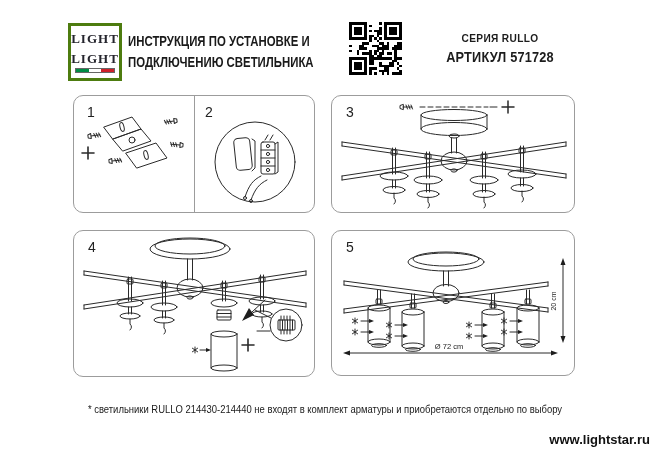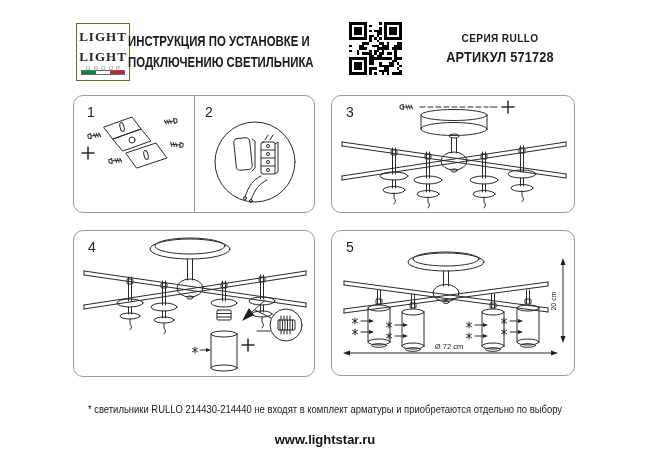--- a/index.html
+++ b/index.html
@@ -1,21 +1,21 @@
 <!DOCTYPE html>
 <html><head>
 <meta charset="utf-8">
 <style>
   html,body { margin:0; padding:0; background:#fff; }
   .page { position:relative; width:650px; height:459px; background:#ffffff;
           font-family:"Liberation Sans", sans-serif; color:#1c1c1c; overflow:hidden; }
 
   
   .logo { position:absolute; left:68px; top:23px; width:54px; height:58px;
-          border:1px solid #4d7c0f; background:#fff; text-align:center; box-sizing:border-box;margin-left:8px; }
+          border:3px solid #4d7c0f; background:#fff; text-align:center; box-sizing:border-box; }
   .logo-main { font-family:"Liberation Serif", serif; font-weight:bold; font-size:13px;
                line-height:12.5px; letter-spacing:1px; color:#25252d; margin-top:7px; }
   .logo-group { font-size:6px; letter-spacing:3px; color:#8d8d97; margin-top:2px; text-indent:3px; }
   .flag { position:absolute; left:4px; right:4px; bottom:5px; height:5px;
           border:1px solid #666; display:flex; box-sizing:border-box; }
   .flag span { flex:1 1 auto; height:100%; }
 
   .title { position:absolute; left:128px; top:30px; font-size:15px; font-weight:bold;
            line-height:21px; color:#1a1a1a; transform:scaleX(0.76); transform-origin:0 0;
            white-space:nowrap; }
@@ -35,21 +35,21 @@
   .box5  { left:331px; top:230px; width:244px; height:146px; }
   .divider { position:absolute; left:120px; top:0; width:1px; height:100%; background:#9c9c9c; }
   .pnum { position:absolute; top:8px; font-size:14px; color:#222; }
   .box svg { position:absolute; }
   .draw { stroke:#2a2a2a; stroke-width:1; fill:none; stroke-linejoin:round; stroke-linecap:round; }
   .svgtxt { fill:#222; stroke:none; font-family:"Liberation Sans",sans-serif; }
 
   
   .footnote { position:absolute; left:0; right:0; top:392px; text-align:center;
               font-size:10.5px; color:#1a1a1a; transform:scaleX(0.9); transform-origin:50% 0; }
-  .website { position:absolute; left:0; right:0; top:419px; text-align:center;
+  .website { position:absolute; left:0; right:0; top:419px; text-align:right;
              font-size:13px; font-weight:bold; color:#111; }
 </style>
 </head>
 <body>
 
 <div class="page">
 
   <div class="logo">
     <div class="logo-main">LIGHT</div>
     <div class="logo-main">LIGHT</div>

